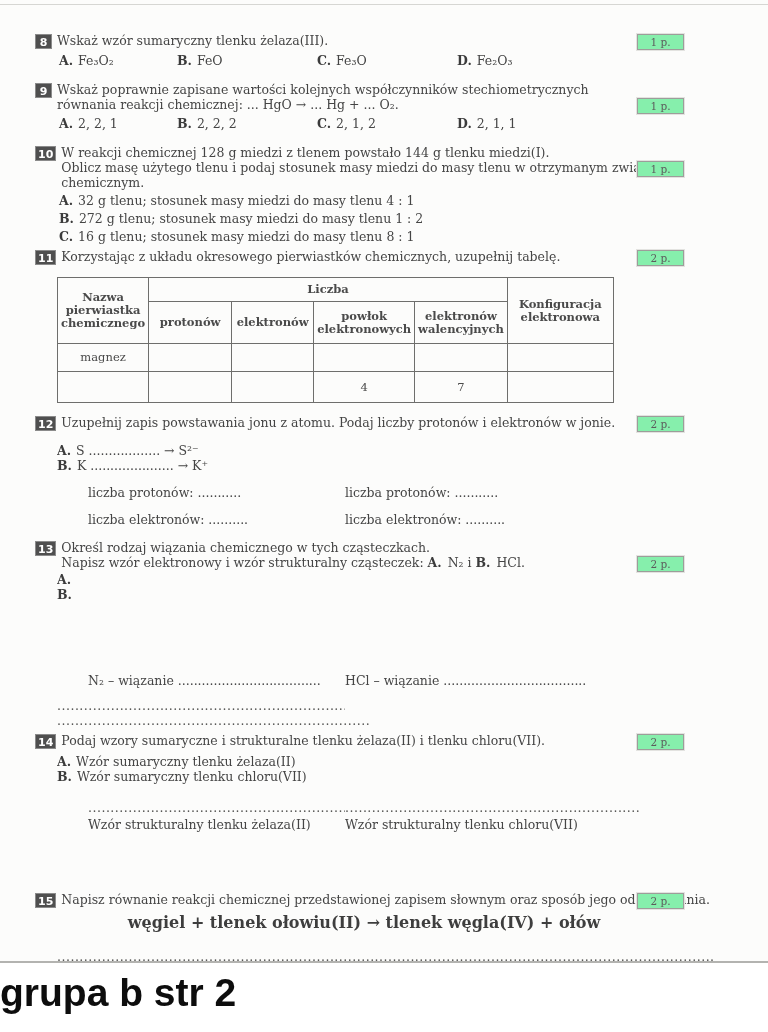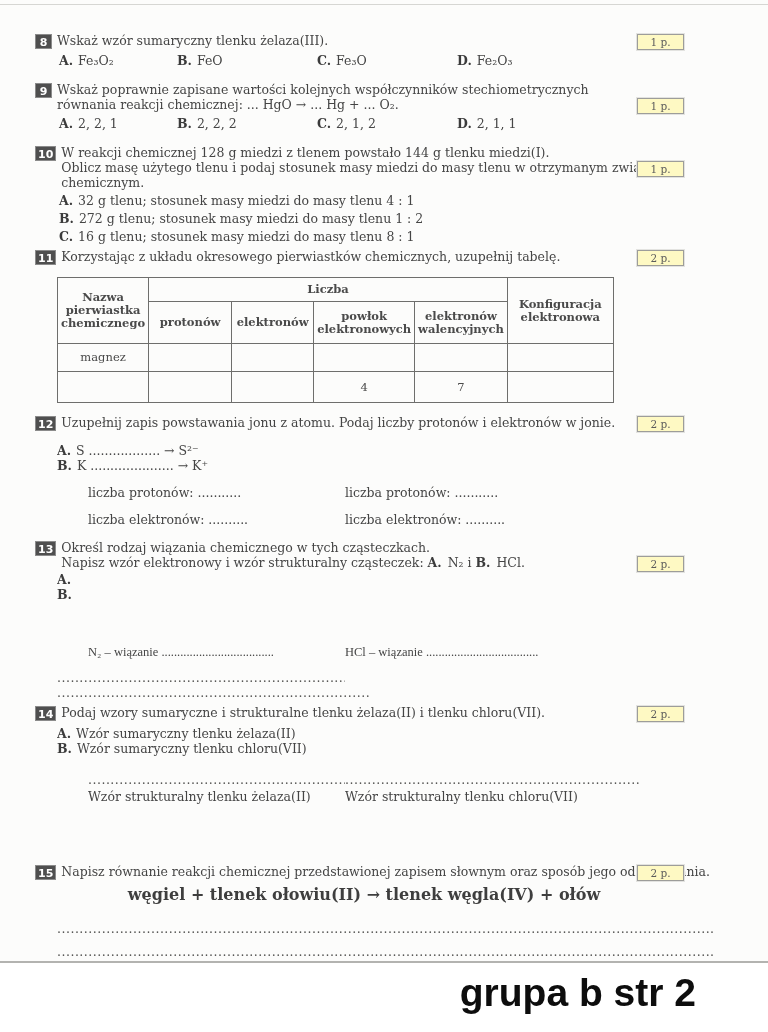--- a/index.html
+++ b/index.html
@@ -21,21 +21,21 @@
   .badge {
     display:inline-block; min-width:17px; height:15px; margin:1px 5px 0 0;
     background:#4f4f4f; color:#ffffff; text-align:center;
     font:700 11px/15px "DejaVu Sans","Liberation Sans",sans-serif;
     padding:0 2px; border:1px solid #8b8b8b;
   }
   .q-lines { flex:1; }
   .q-line { font-size:12.5px; line-height:15px; }
   .pts {
     position:absolute; right:49px; top:1px; width:47px; height:16px;
-    background:#fef9c3; border:1px solid #9d9d9a; box-shadow:0 0 0 1px #e3e3e0;
+    background:#86efac; border:1px solid #9d9d9a; box-shadow:0 0 0 1px #e3e3e0;
     color:#5c5c5c; font-size:10.5px; line-height:14px; text-align:center;
   }
   .pts.low { top:16px; }
 
   .lbl { font-weight:700; color:#3b3b3b; margin-right:5px; }
   .txt { font-size:12.5px; }
 
   .opts-row { display:flex; margin:4px 0 0 24px; font-size:12.5px; line-height:15px; }
   .opts-row .opt:nth-child(1){ width:118px; }
   .opts-row .opt:nth-child(2){ width:140px; }
@@ -57,32 +57,32 @@
 
   .two-row { display:flex; font-size:12.5px; line-height:15px; }
   .ind22 { margin-left:22px;flex-direction:column; } .ind53 { margin-left:53px; }
   .colA { width:257px; flex:none; white-space:nowrap; overflow:hidden; }
   .colA.wide { width:288px; }
   .colB { flex:none; white-space:nowrap; overflow:hidden; max-width:330px; }
   .dotstr { color:#555553; letter-spacing:0.5px; }
 
   .mt2{margin-top:2px;} .mt5{margin-top:5px;}
   .mt8{margin-top:8px;} .mt10{margin-top:10px;} .mt12{margin-top:12px;} .mt16{margin-top:16px;}
-  .mt17{margin-top:17px;} .mt51{margin-top:43px;font-family:Liberation Serif, serif;}
+  .mt17{margin-top:17px;} .mt51{margin-top:71px;}
 
   .equation { margin-top:6px; text-align:center; font-weight:700; font-size:16px; line-height:18px; color:#3e3e3e; padding-right:40px; }
   .ans-line { margin-left:22px; width:657px; font-size:12.5px; line-height:15px; white-space:nowrap; overflow:hidden; }
 
   .footer { display:flex; margin-top:7px; font-size:11.5px; line-height:15px; color:#4a4a4a; }
   .footer .pagenum { margin-left:88px; font-size:12.5px; }
 
   .edge-mark { position:absolute; left:0; top:966px; width:3px; height:26px; background:#1c1c1c; }
   .caption-area { position:absolute; left:0; top:963px; width:768px; height:69px; background:#ffffff; }
   .caption {
-    margin-top:8px; text-align:right; padding-right:72px;
+    margin-top:8px; text-align:left; padding-right:72px;
     font-family:"Liberation Sans","DejaVu Sans",sans-serif;
     font-weight:700; font-size:39px; color:#0d0d0d;
   }
 </style>
 </head>
 <body>
 
 <div class="page">
   <div class="sheet">
     <div class="scan-top-line"></div>

